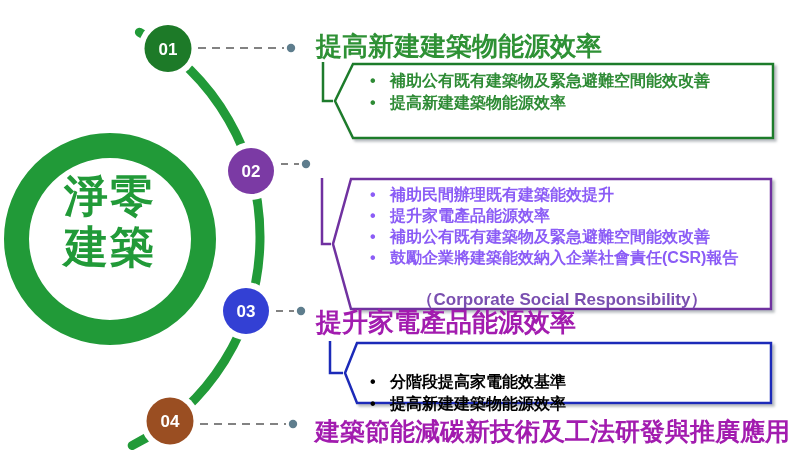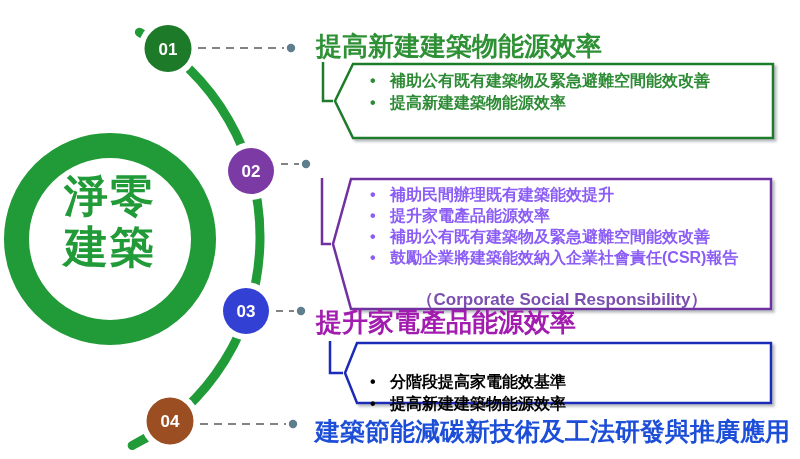--- a/index.html
+++ b/index.html
@@ -14,21 +14,21 @@
   .center-label {
     position:absolute; left:30px; top:170px; width:160px;
     text-align:center; color:#219a38; font-size:44px; line-height:51px;
     letter-spacing:2px;
   }
 
   .heading { position:absolute; font-size:26px; line-height:28px; white-space:nowrap; }
   #h1 { left:316px; top:32px;  color:#2e9135; }
   #h2 { left:314px; top:152px; color:#7030a0; }
   #h3 { left:316px; top:310px; color:#a21caf;font-family:Liberation Mono, monospace; }
-  #h4 { left:315px; top:417px; color:#1d4ed8; font-size:25px; }
+  #h4 { left:315px; top:417px; color:#a21caf; font-size:25px; }
 
   ul.bullets { position:absolute; margin:0; padding:0; list-style:none; font-size:16px; }
   ul.bullets li { position:relative; padding-left:24px; white-space:nowrap; }
   ul.bullets li::before {
     content:"•"; position:absolute; left:4px; top:0;
   }
   #ul1 { left:366px; top:70px;  color:#2e8b35; line-height:22px; }
   #ul2 { left:366px; top:184px; color:#8b5cf6; line-height:21px; }
   #ul3 { left:366px; top:351px; color:#000000; line-height:22px;margin-top:20px; }
 

